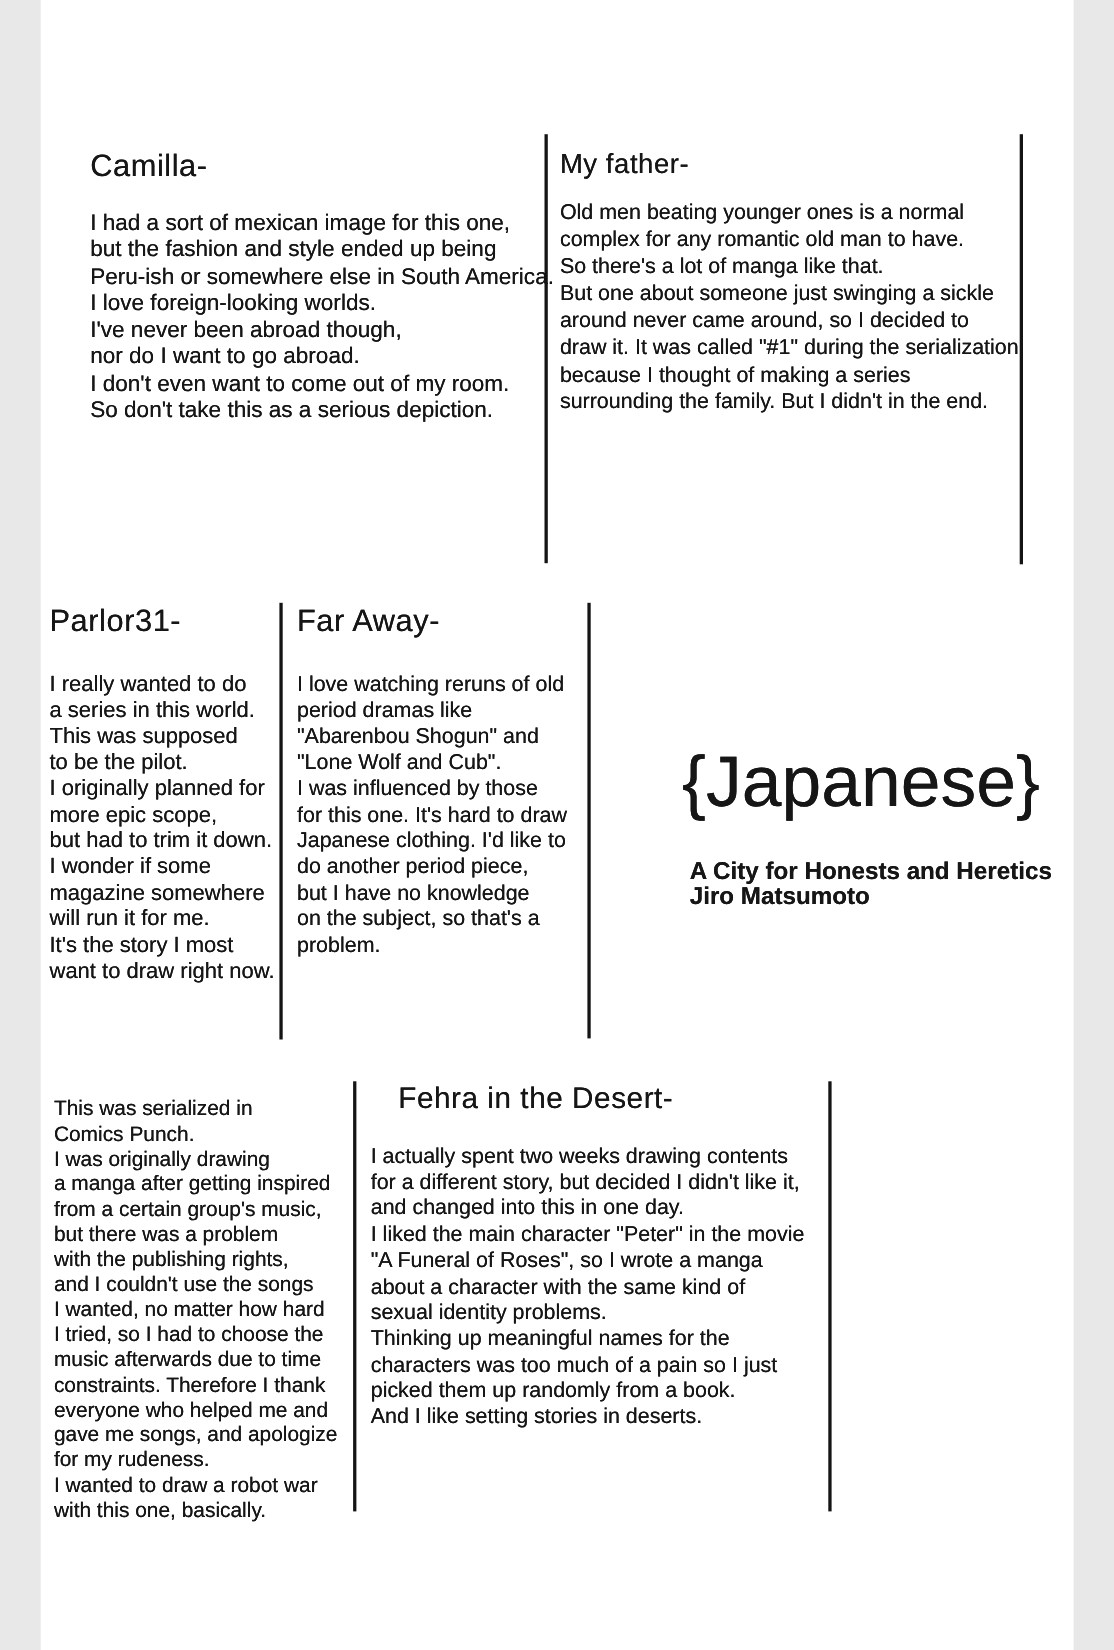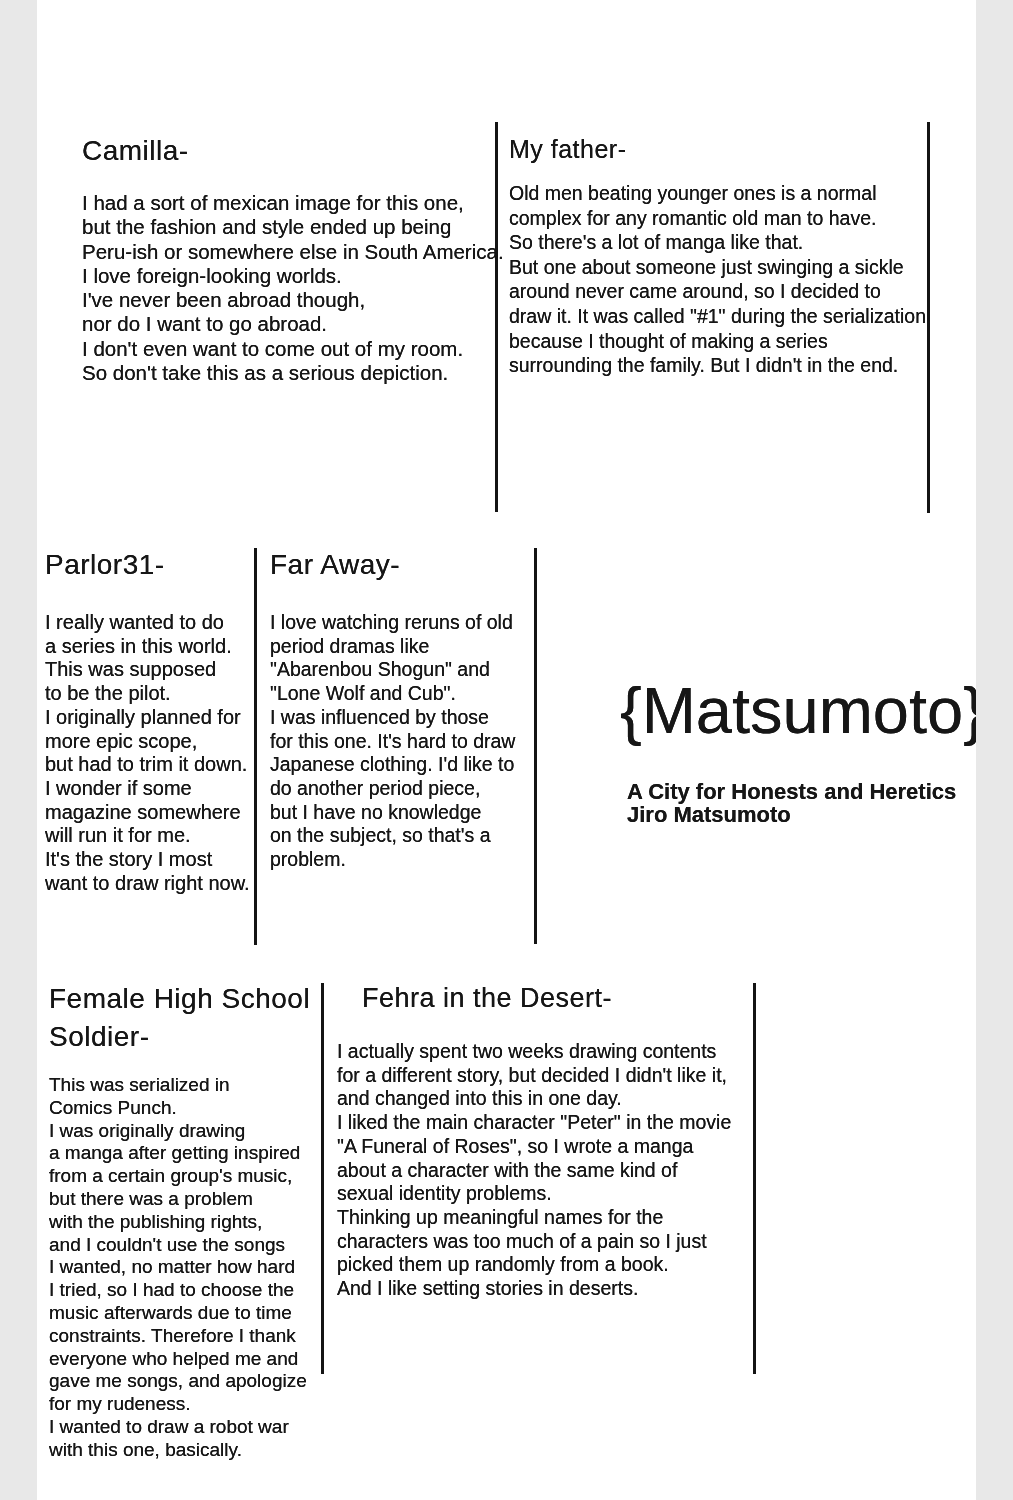--- a/index.html
+++ b/index.html
@@ -108,28 +108,26 @@
 Japanese clothing. I'd like to
 do another period piece,
 but I have no knowledge
 on the subject, so that's a
 problem.</div>
   </section>
 
   <div class="abs divider" style="left:497px;top:548px;height:396px;"></div>
 
   <section>
-    <div class="abs afterword-title" style="left:583px;top:678px;">{Matsumoto}</div>
+    <div class="abs afterword-title" style="left:583px;top:678px;">{Japanese}</div>
     <div class="abs afterword-credit" style="left:590px;top:780px;">A City for Honests and Heretics</div>
     <div class="abs afterword-credit" style="left:590px;top:803px;">Jiro Matsumoto</div>
   </section>
 
   <section class="abs" style="left:12px;top:980px;">
-    <div class="title two-line">Female High School
-Soldier-</div>
     <div class="body row3" style="margin-top:18px;">This was serialized in
 Comics Punch.
 I was originally drawing
 a manga after getting inspired
 from a certain group's music,
 but there was a problem
 with the publishing rights,
 and I couldn't use the songs
 I wanted, no matter how hard
 I tried, so I had to choose the

